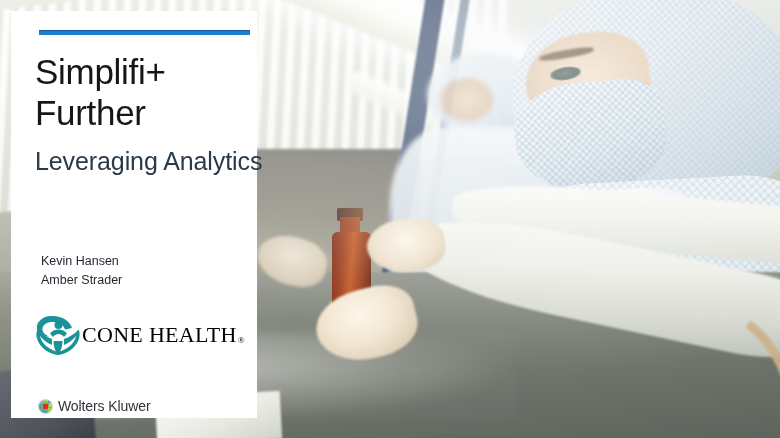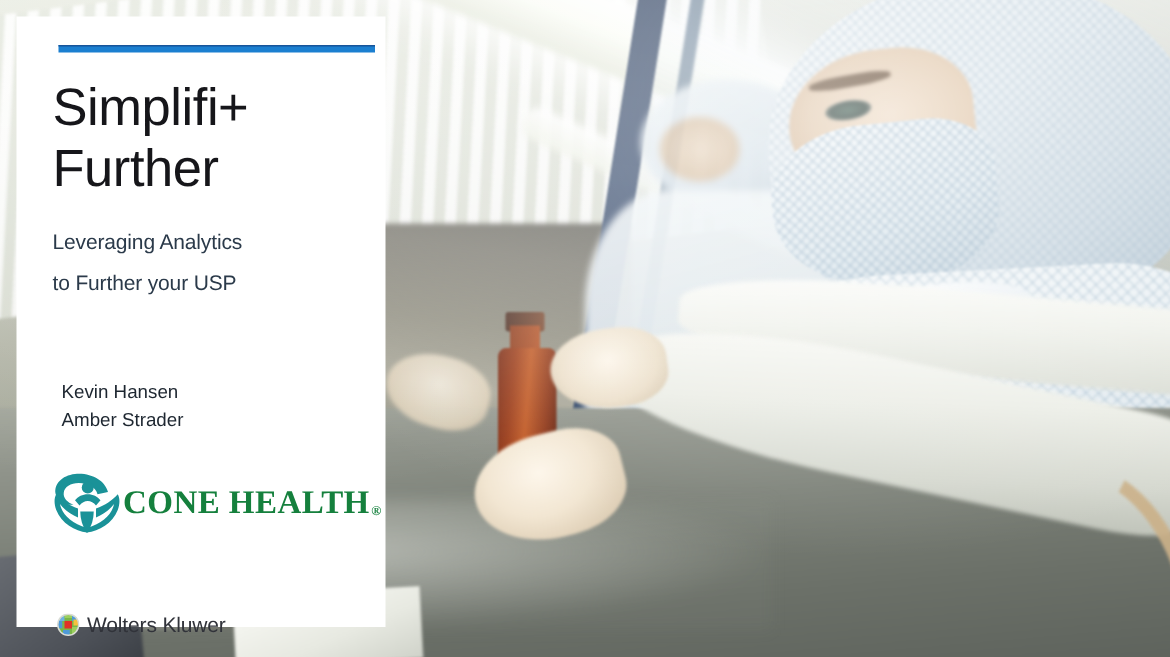--- a/index.html
+++ b/index.html
@@ -472,21 +472,21 @@
     font-weight: 400;
     color: #16161a;
     letter-spacing: -0.3px;
   }
 
   .subtitle {
     position: absolute;
     left: 24px;
     top: 137px;
     width: 228px;
-    font-size: 14px;
+    font-size: 25px;
     line-height: 26.5px;
     font-weight: 400;
     color: #2b3a4a;
     letter-spacing: -0.1px;
   }
 
   .presenters {
     position: absolute;
     left: 30px;
     top: 241px;
@@ -505,42 +505,41 @@
     align-items: center;
   }
   .cone-mark {
     width: 46px;
     height: 42px;
     flex: none;
   }
   .cone-word {
     font-family: "Liberation Serif", serif;
     font-size: 22px;
-    font-weight: 700;
-    color: #15803d;
+    font-weight: 400;
+    color: #000000;
     letter-spacing: 0.3px;
     margin-left: 1px;
     white-space: nowrap;
   }
   .cone-word .reg {
     font-size: 9px;
     vertical-align: baseline;
     position: relative;
     top: 1px;
     margin-left: 1px;
   }
 
   
   .wk-logo {
     position: absolute;
     left: 27px;
     top: 387px;
     display: flex;
     align-items: center;
-    margin-top: 10px;
   }
   .wk-mark {
     width: 15px;
     height: 15px;
     flex: none;
   }
   .wk-word {
     font-size: 14px;
     font-weight: 400;
     color: #31333a;
@@ -603,21 +602,20 @@
 
     <div class="rule"></div>
 
     <div class="title">
       <div>Simplifi+</div>
       <div>Further</div>
     </div>
 
     <div class="subtitle">
       <div>Leveraging Analytics</div>
-      <div>to Further your USP</div>
     </div>
 
     <div class="presenters">
       <div>Kevin Hansen</div>
       <div>Amber Strader</div>
     </div>
 
     <div class="cone-logo">
       <span class="cone-mark">
         <svg viewBox="0 0 92 84" width="46" height="42" aria-hidden="true">

